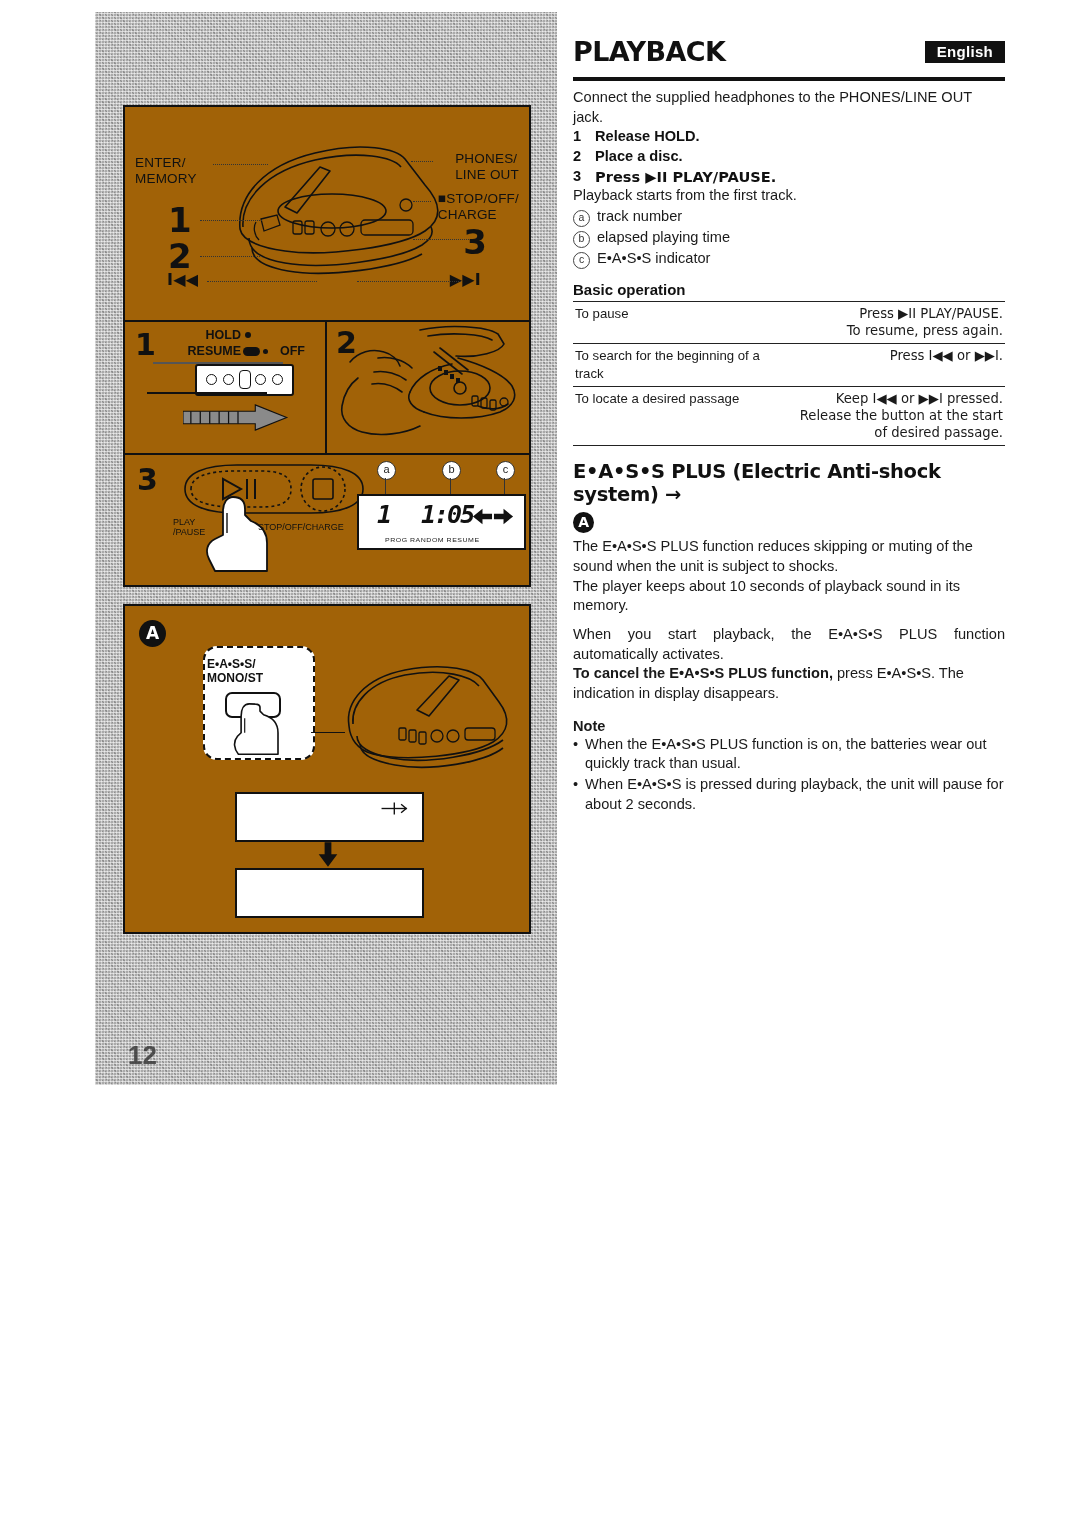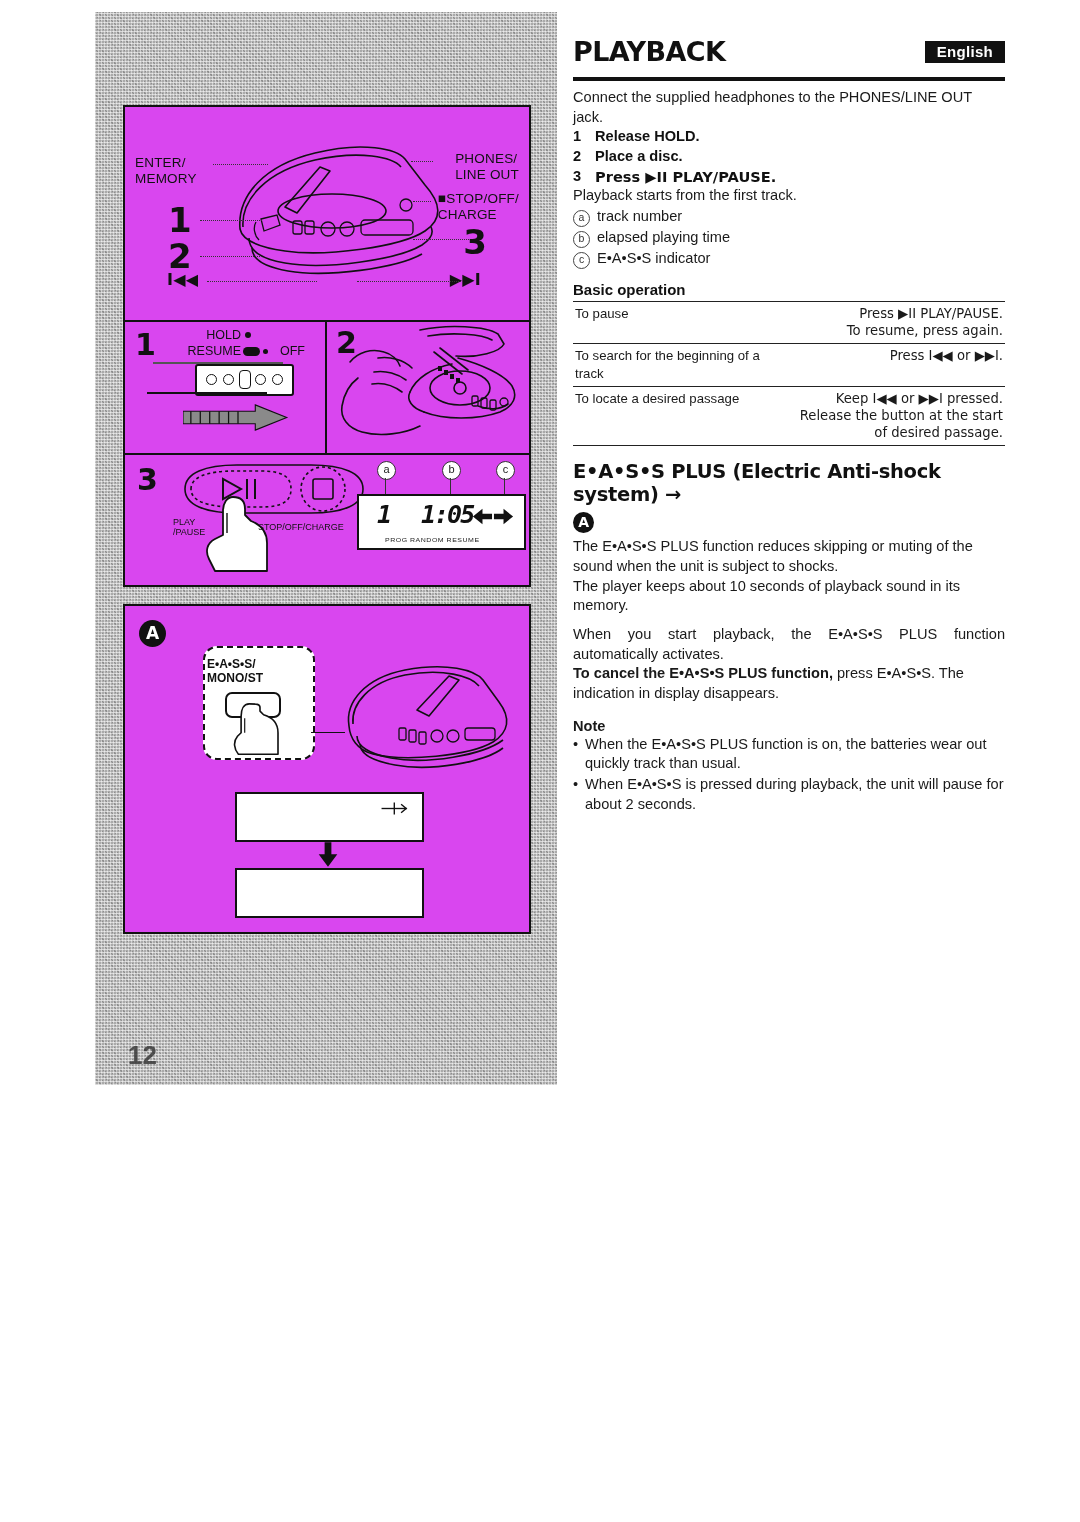--- a/index.html
+++ b/index.html
@@ -29,21 +29,21 @@
     inset: 0;
     background-color: #a6a6a6;
     background-image:
       repeating-linear-gradient(0deg, rgba(255,255,255,.55) 0 1px, rgba(0,0,0,0) 1px 3px),
       repeating-linear-gradient(90deg, rgba(255,255,255,.45) 0 1px, rgba(0,0,0,0) 1px 3px),
       repeating-linear-gradient(45deg, rgba(0,0,0,.18) 0 1px, rgba(0,0,0,0) 1px 4px);
     opacity: .95;
   }
   .white-box {
     position: absolute;
-    background: #d946ef;
+    background: #a16207;
     border: 2.5px solid #111;
   }
   #fig-box-top  { left: 28px;  top: 93px;  width: 404px; height: 478px; }
   #fig-box-a    { left: 28px;  top: 592px; width: 404px; height: 326px; }
 
   .panel-divider-h {
     position: absolute;
     left: 0; right: 0;
     border-top: 2.5px solid #111;
   }
@@ -138,20 +138,21 @@
     color: #222;
     transform: scaleY(.85);
   }
   .hold-label {
     position: absolute;
     font-family: "Liberation Sans", sans-serif;
     font-size: 12.5px;
     color: #111;
     line-height: 1.2;
     text-align: right;
+    font-weight: bold;
   }
   .switch-body {
     position: absolute;
     border: 2px solid #111;
     border-radius: 3px;
     background: #fff;
   }
   .switch-dot {
     position: absolute;
     width: 9px; height: 9px;

